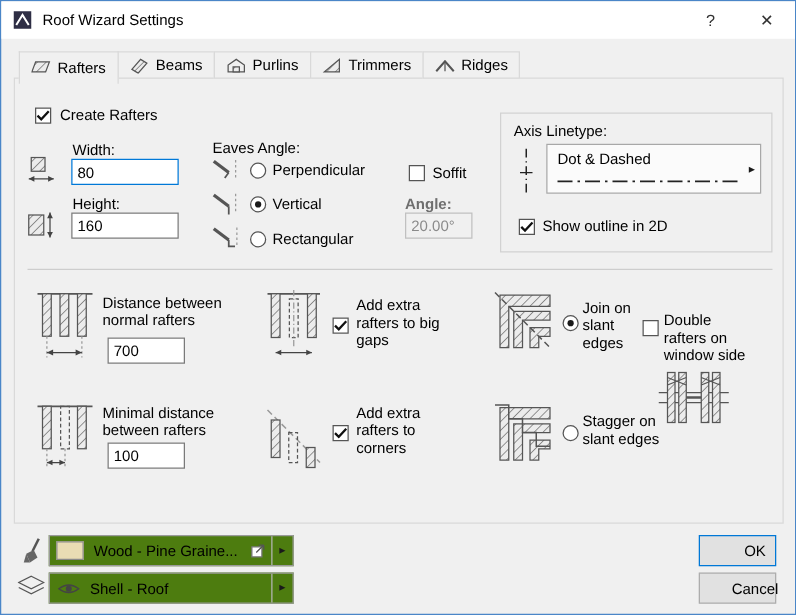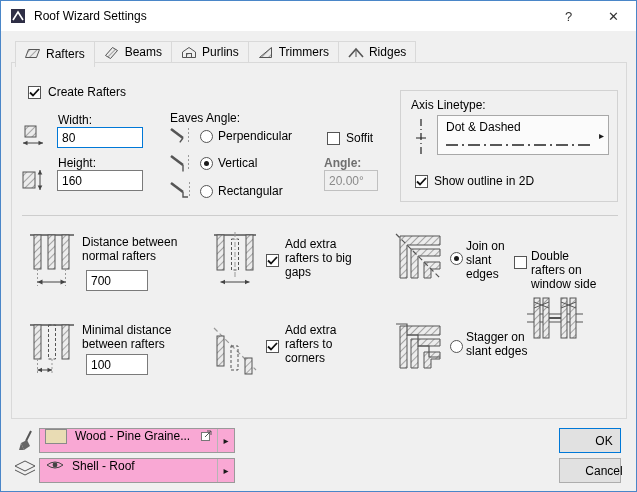--- a/index.html
+++ b/index.html
@@ -22,21 +22,21 @@
   .cb{position:absolute;width:13px;height:13px;background:#fff;border:1px solid #555;display:flex;align-items:center;justify-content:center;box-sizing:border-box;}
   .radio{position:absolute;width:13px;height:13px;background:#fff;border:1px solid #555;border-radius:50%;box-sizing:border-box;display:flex;align-items:center;justify-content:center;}
   .radio.sel::after{content:"";width:5px;height:5px;border-radius:50%;background:#1a1a1a;}
   .txt{position:absolute;box-sizing:border-box;height:21px;border:1px solid #7a7a7a;background:#fff;font:12px "Liberation Sans",sans-serif;padding:0 4px;}
   .txt.focus{border-color:#0078d7;}
   .txt:disabled{background:#f0f0f0;border-color:#c0c0c0;color:#8a8a8a;}
   .grp{position:absolute;border:1px solid #d2d2d2;box-sizing:border-box;}
   .combo-lt{position:absolute;border:1px solid #a8a8a8;background:#fbfbfb;box-sizing:border-box;}
   .arrow{color:#1a1a1a;font-size:10px;line-height:1;}
   .divider{position:absolute;background:#cdcdcd;height:1px;}
-  .pill{position:absolute;box-sizing:border-box;border:1px solid #9a9a9a;background:#f9a8d4;display:flex;}
+  .pill{position:absolute;box-sizing:border-box;border:1px solid #9a9a9a;background:#4d7c0f;display:flex;align-items:center;}
   .pill .ptext{flex:1;margin-left:8px;white-space:nowrap;overflow:hidden;}
   .pill-arrow{width:16px;height:100%;display:flex;align-items:center;justify-content:center;border-left:1px solid #b5b5b5;}
   .swatch{width:22px;height:15px;margin-left:5px;border:1px solid #8a8a8a;box-sizing:border-box;flex:0 0 auto;}
   .btn{position:absolute;box-sizing:border-box;width:62px;height:25px;background:#e1e1e1;border:1px solid #adadad;display:flex;align-items:center;justify-content:center;font-size:12px;cursor:default;padding-left:28px;}
   .btn.default{border-color:#0078d7;}
 </style>
 </head>
 <body>
 
 <svg width="0" height="0" style="position:absolute" aria-hidden="true">

